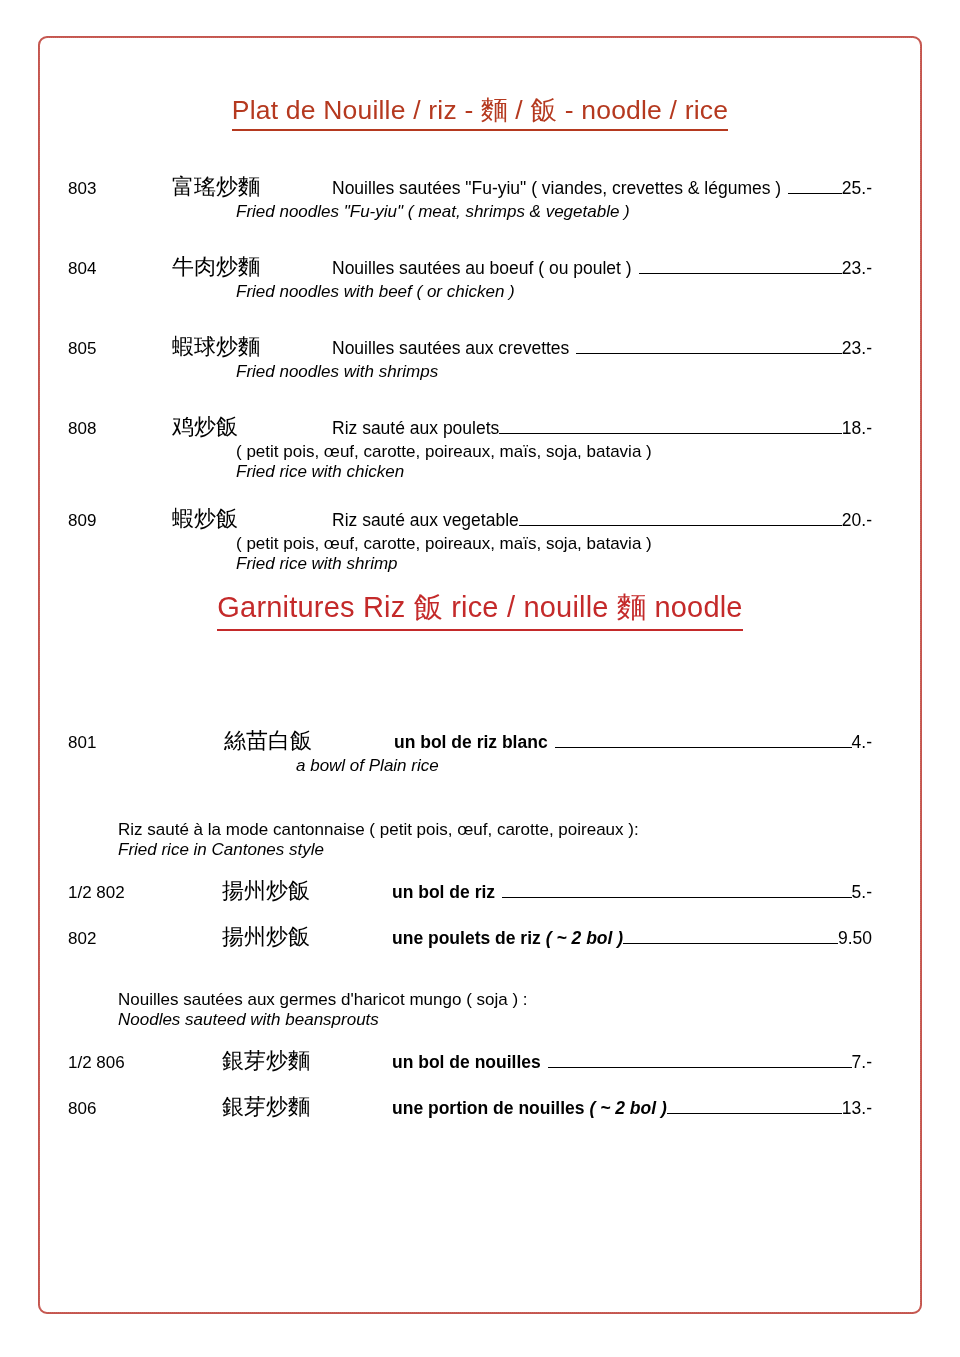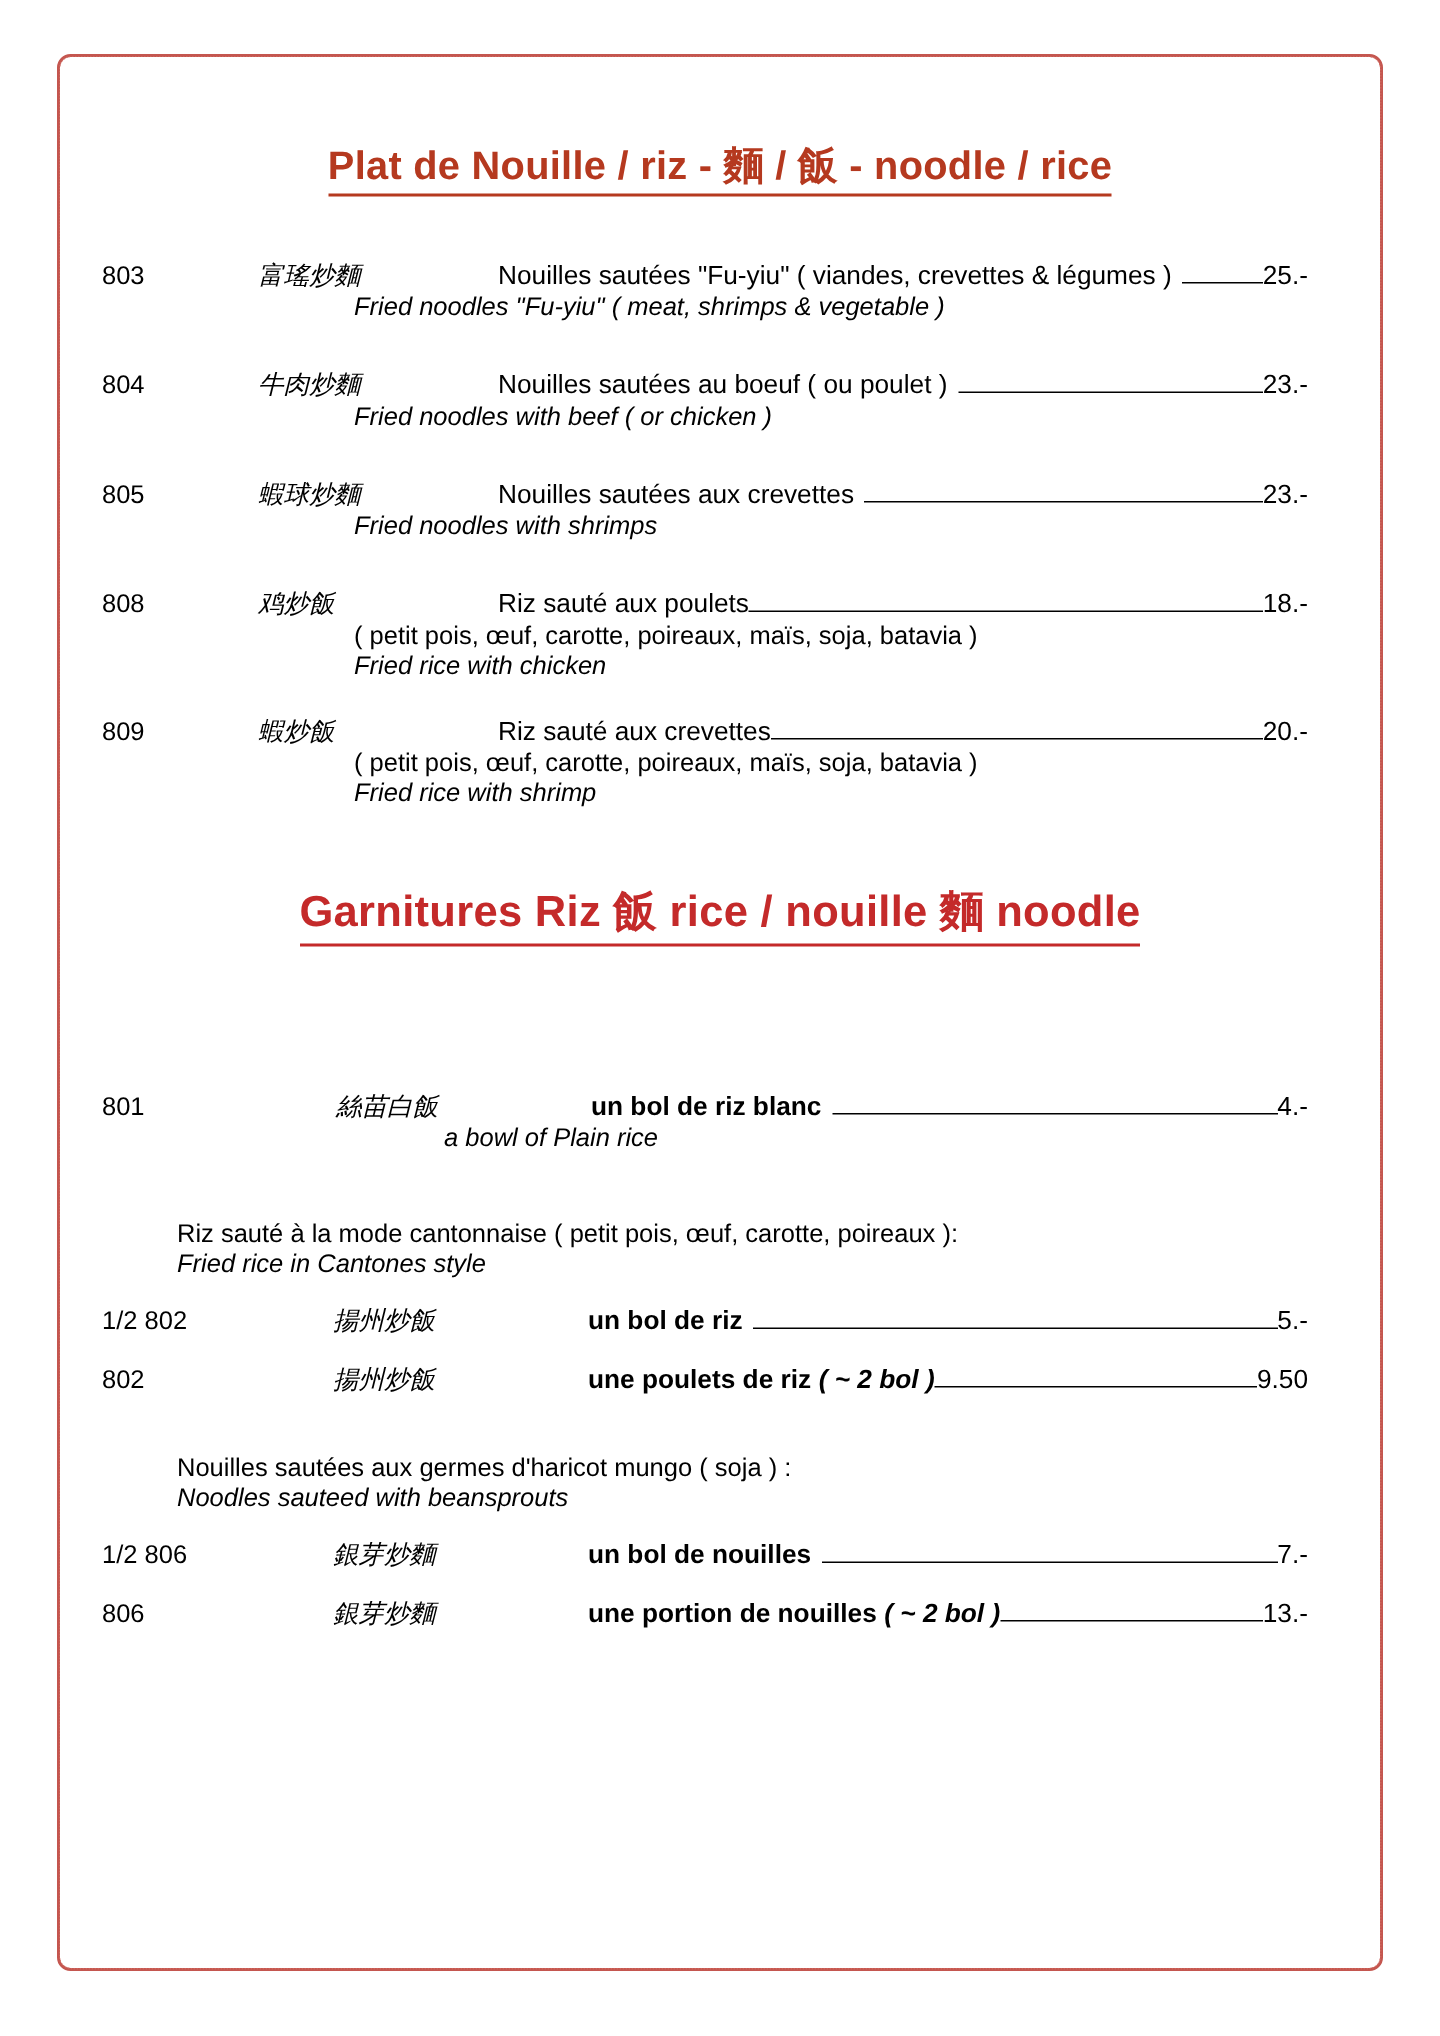--- a/index.html
+++ b/index.html
@@ -48,21 +48,21 @@
     position: absolute;
     left: 0;
     top: 0;
     width: 960px;
     height: 1357px;
   }
 
   
   .section-head {
     text-align: center;
-    font-weight: bold;
+    font-weight: normal;
     letter-spacing: .2px;
   }
   .section-head .head-inner {
     display: inline-block;
     border-bottom: 2px solid currentColor;
     padding-bottom: 1px;
     white-space: nowrap;
   }
   .head-1 {
     position: absolute;
@@ -105,24 +105,23 @@
     flex: 0 0 auto;
     width: 56px;
     margin-left: 68px;
     font-size: 17px;
     white-space: nowrap;
   }
   .code.wide { width: 56px; }
   .cn {
     flex: 0 0 auto;
     width: 112px;
-    font-size: 17px;
+    font-size: 22px;
     font-family: "DejaVu Sans", "Liberation Sans", sans-serif;
     white-space: nowrap;
-    font-style: italic;
   }
   .desc-wrap {
     flex: 1 1 auto;
     min-width: 0;
     padding-right: 88px;
     position: relative;
   }
 
   .line-main {
     display: flex;
@@ -253,21 +252,21 @@
       </div>
 
       <div class="spacer-22"></div>
 
       <div class="item">
         <div class="row">
           <span class="code">809</span>
           <span class="cn">蝦炒飯</span>
           <span class="desc-wrap">
             <span class="line-main">
-              <span class="txt">Riz sauté aux crevettes</span>
+              <span class="txt">Riz sauté aux vegetable</span>
               <span class="leader"></span>
               <span class="price">20.-</span>
             </span>
           </span>
         </div>
         <div class="sub desc-indent-1">( petit pois, œuf, carotte, poireaux, maïs, soja, batavia )</div>
         <div class="sub ital desc-indent-1">Fried rice with shrimp</div>
       </div>
 
     </div>

